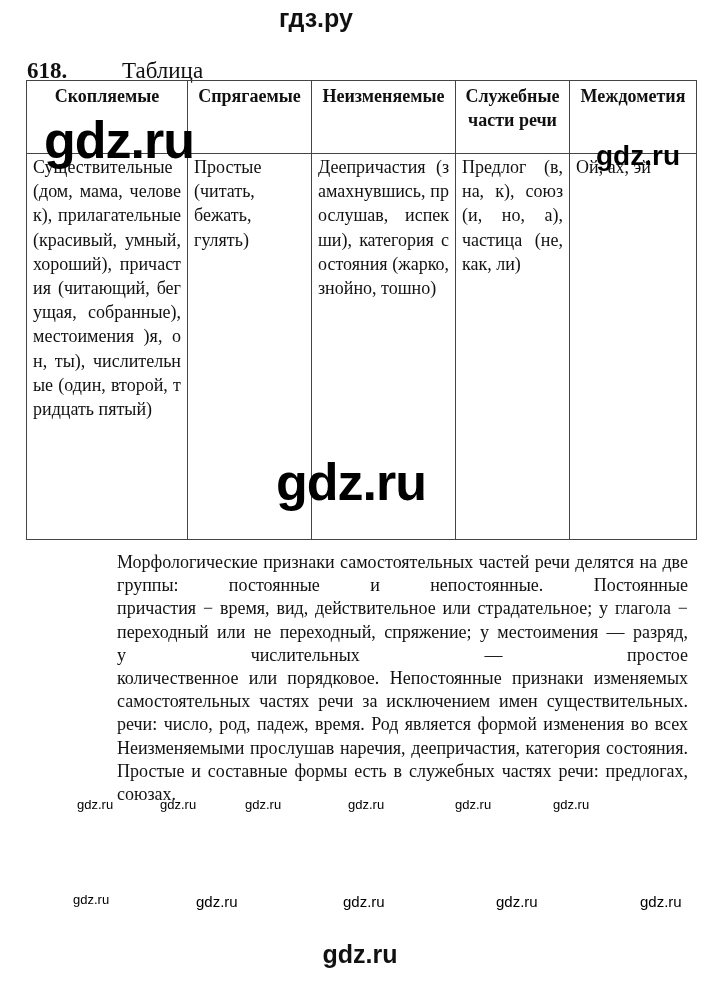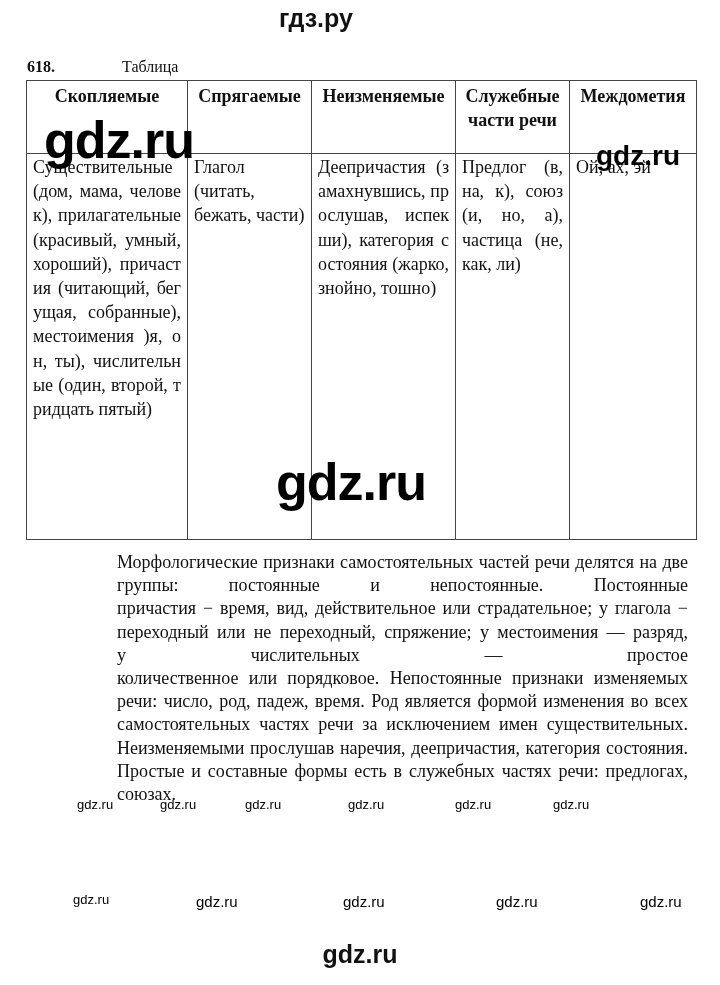--- a/index.html
+++ b/index.html
@@ -2,21 +2,21 @@
 <html><head>
 <meta charset="utf-8">
 <style>
   html, body { margin: 0; padding: 0; background: #ffffff; }
   body { width: 720px; height: 985px; position: relative; overflow: hidden;
          font-family: "Liberation Serif", serif; color: #111; }
   .site-header { position: absolute; left: 0; top: 4px; width: 632px; text-align: center;
                  font-family: "Liberation Sans", sans-serif; font-weight: bold; font-size: 25px; color: #111; }
   .site-footer { position: absolute; left: 0; top: 940px; width: 720px; text-align: center;
                  font-family: "Liberation Sans", sans-serif; font-weight: bold; font-size: 25px; color: #111; }
-  .task-line { position: absolute; left: 27px; top: 58px; font-size: 16px; }
+  .task-line { position: absolute; left: 27px; top: 58px; font-size: 23px; }
   .task-num { font-weight: bold; display: inline-block; width: 95px; }
   table.grid { position: absolute; left: 26px; top: 80px; border-collapse: collapse; table-layout: fixed;
                width: 670px; font-size: 18px; line-height: 24.2px; }
   table.grid td, table.grid th { border: 1.5px solid #444; vertical-align: top; padding: 1px 6px; }
   table.grid th { font-weight: bold; text-align: center; height: 68px; padding-top: 3px; }
   table.grid tbody td { height: 383px; text-align: justify; }
   .wm-big { position: absolute; font-family: "Liberation Sans", sans-serif; font-weight: bold; color: #000; letter-spacing: -1px; }
   .wm-small { position: absolute; font-family: "Liberation Sans", sans-serif; color: #000; font-size: 13px; }
   .line { display: block; text-align: justify; text-align-last: justify; height: 23.2px; white-space: nowrap; }
   .line.left { text-align-last: left; }
@@ -45,37 +45,37 @@
       <th>Скопляемые</th>
       <th style="word-break:break-all;text-align:center;">Спрягаемые</th>
       <th style="word-break:break-all;">Неизменяемые</th>
       <th style="word-break:break-all;">Служебные части речи</th>
       <th style="word-break:break-all;">Междометия</th>
     </tr>
   </thead>
   <tbody>
     <tr>
       <td style="word-break:break-all;">Существительные (дом, мама, человек), прилагательные (красивый, умный, хороший), причастия (читающий, бегущая, собранные), местоимения )я, он, ты), числительные (один, второй, тридцать пятый)</td>
-      <td style="text-align:left;">Глагол (читать, бежать, части)</td>
+      <td style="text-align:left;">Простые (читать, бежать, гулять)</td>
       <td style="word-break:break-all;">Деепричастия (замахнувшись, прослушав, испекши), категория состояния (жарко, знойно, тошно)</td>
       <td>Предлог (в, на, к), союз (и, но, а), частица (не, как, ли)</td>
       <td style="text-align:left;">Ой, ах, эй</td>
     </tr>
   </tbody>
 </table>
 
 <div class="para-lines">
   <span class="line">Морфологические признаки самостоятельных частей речи делятся на две</span>
   <span class="line" style="word-spacing:40px;">группы: постоянные и непостоянные. Постоянные признаки</span>
   <span class="line">причастия − время, вид, действительное или страдательное; у глагола − вид,</span>
   <span class="line">переходный или не переходный, спряжение; у местоимения — разряд, лицо;</span>
   <span class="line" style="word-spacing:95px;">у числительных — простое или составное,</span>
   <span class="line">количественное или порядковое. Непостоянные признаки изменяемых частей</span>
+  <span class="line">самостоятельных частях речи за исключением имен существительных.</span>
   <span class="line">речи: число, род, падеж, время. Род является формой изменения во всех</span>
-  <span class="line">самостоятельных частях речи за исключением имен существительных.</span>
   <span class="line">Неизменяемыми прослушав наречия, деепричастия, категория состояния.</span>
   <span class="line">Простые и составные формы есть в служебных частях речи: предлогах,</span>
   <span class="line left">союзах.</span>
 </div>
 
 <div class="wm-big" style="left:44px; top:110px; font-size:52px;">gdz.ru</div>
 <div class="wm-big" style="left:596px; top:140px; font-size:28px; letter-spacing:0;">gdz.ru</div>
 <div class="wm-big" style="left:276px; top:452px; font-size:52px;">gdz.ru</div>
 <div class="wm-small" style="left:77px; top:797px;">gdz.ru</div>
 <div class="wm-small" style="left:160px; top:797px;">gdz.ru</div>

